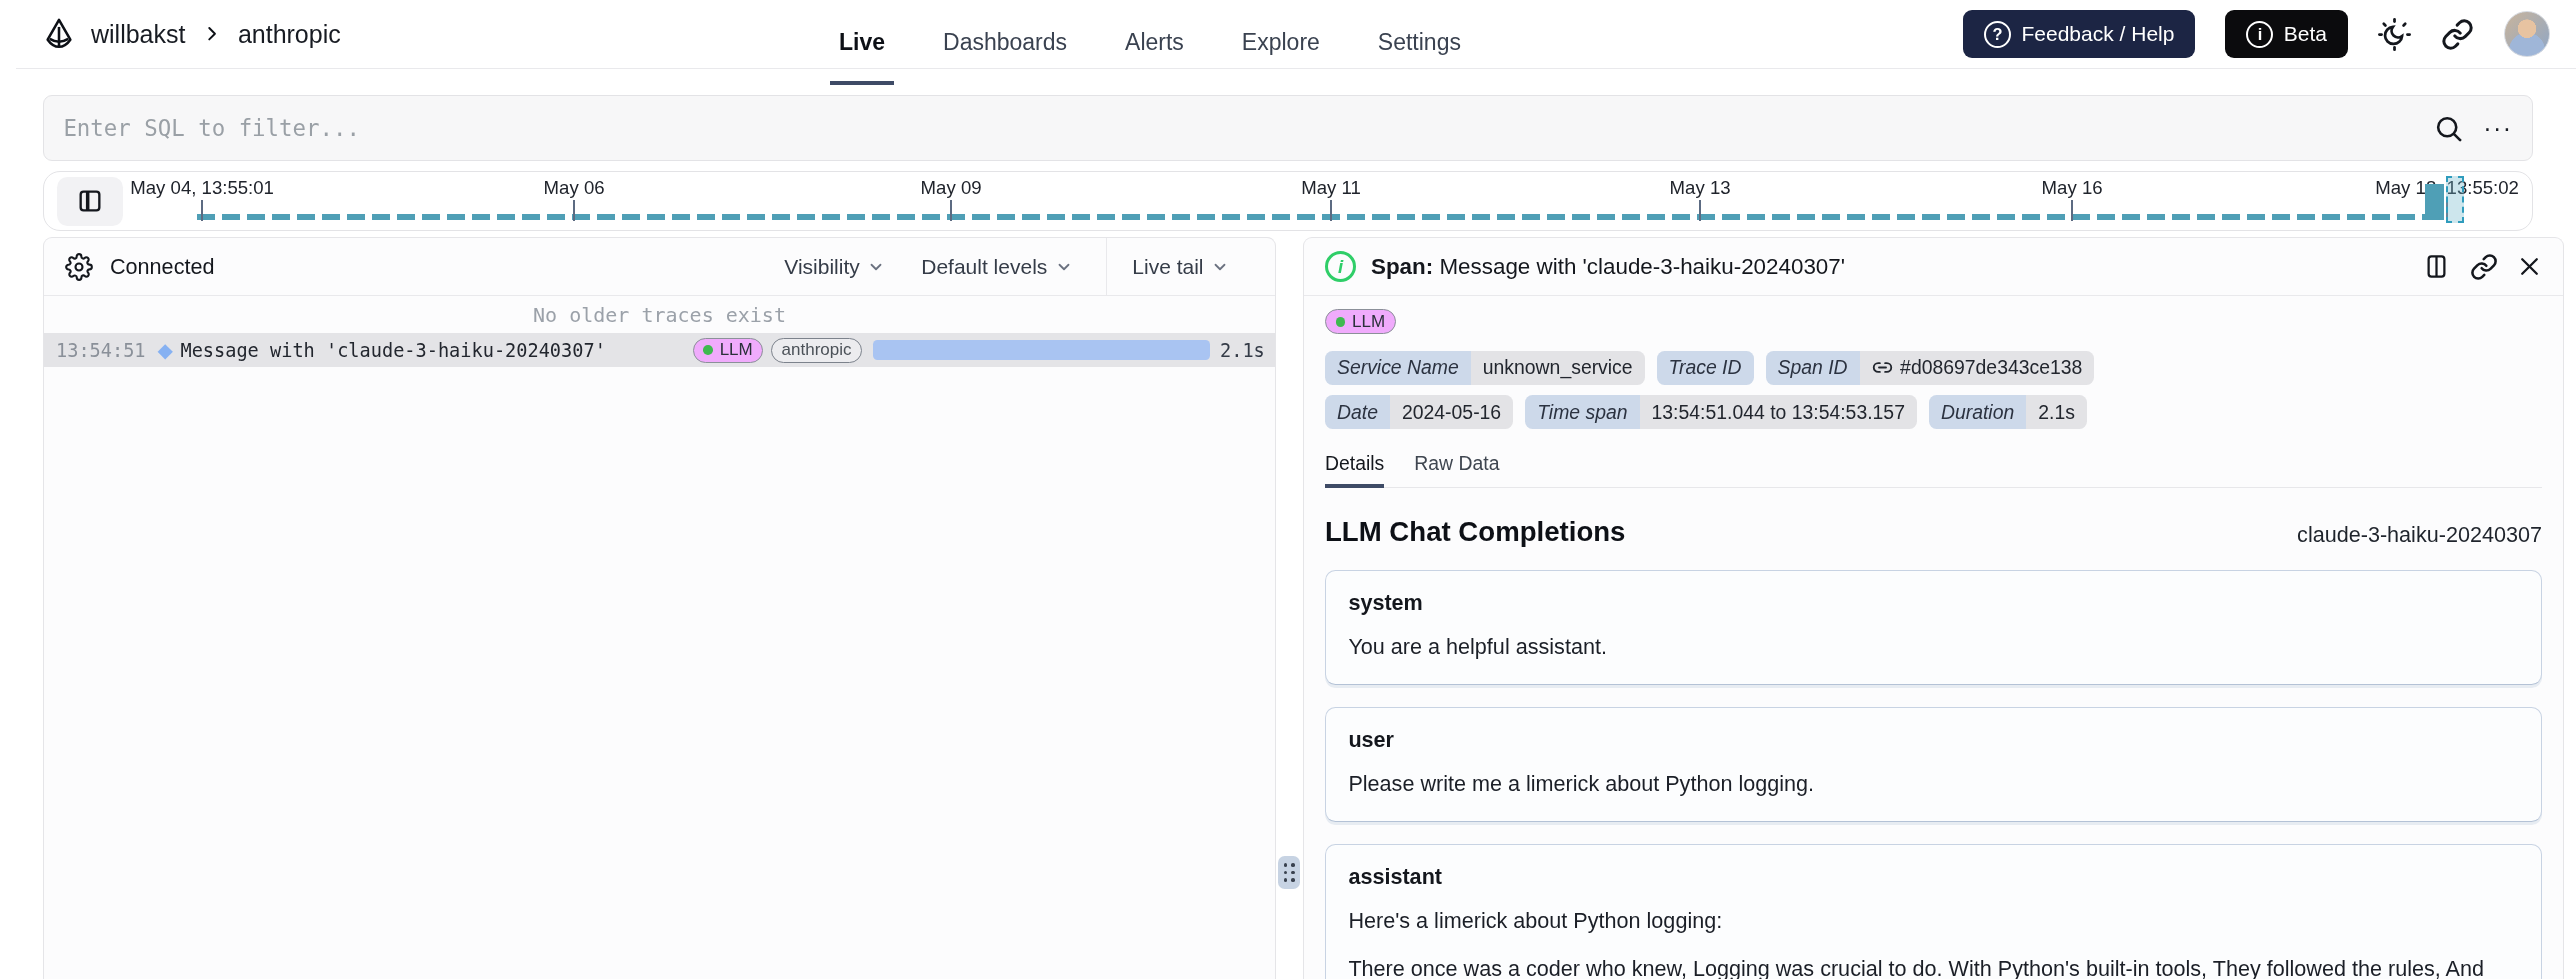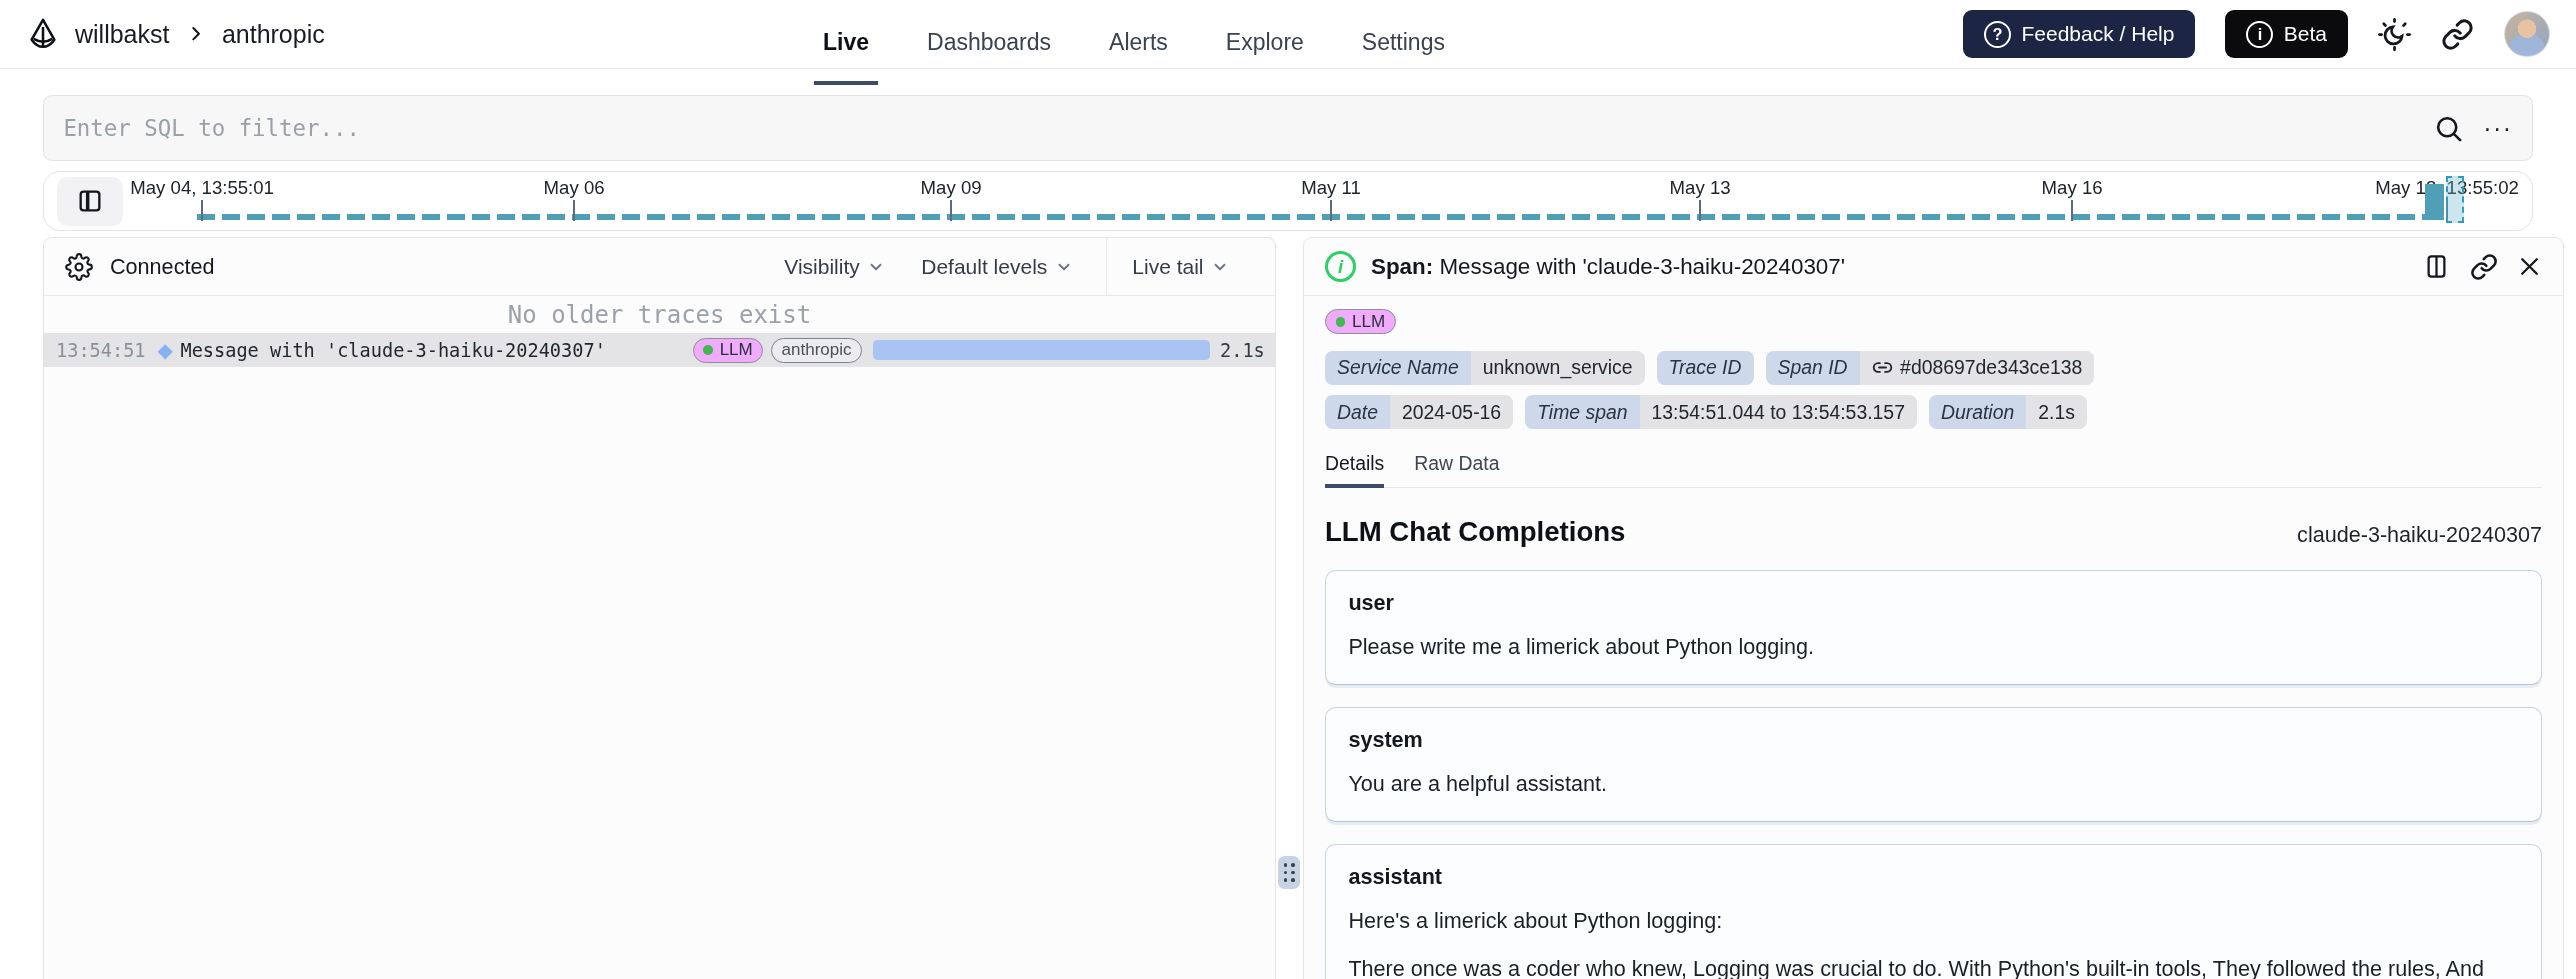--- a/index.html
+++ b/index.html
@@ -1,21 +1,21 @@
 <!DOCTYPE html>
 <html style="font-size:12px"><head>
 <meta charset="utf-8">
 <style>
   * { margin:0; padding:0; box-sizing:border-box; }
   html,body { width:2576px; height:979px; background:#ffffff; font-family:"Liberation Sans",sans-serif; color:#171b22; overflow:hidden; }
   body { position:relative; }
   svg { display:block; }
 
   
-  .app-header { position:absolute; top:0; left:0; right:0; height:69px; border-bottom:1.5px solid #e9e9ec; display:flex; align-items:center; padding:0 26px; background:#fff; }
+  .app-header { position:absolute; top:0; left:16px; right:0; height:69px; border-bottom:1.5px solid #e9e9ec; display:flex; align-items:center; padding:0 26px; background:#fff; }
   .brand { display:flex; align-items:center; gap:15px; font-size:25px; }
   .brand .crumb { cursor:pointer; }
   .brand .sep { color:#171b22; margin:0 1.5px; }
   .nav-tabs { position:absolute; left:823px; top:0; height:85px; display:flex; gap:58px; }
   .nav-tab { height:100%; display:flex; align-items:center; font-size:23px; color:#3a4250; position:relative; cursor:pointer; }
   .nav-tab.active { color:#0d1016; font-weight:bold; }
   .nav-tab.active::after { content:""; position:absolute; left:-9px; right:-9px; bottom:0; height:4.5px; background:#3e4b66; }
   .header-actions { margin-left:auto; display:flex; align-items:center; gap:30px; }
   .pill-btn { height:48px; border-radius:9px; display:flex; align-items:center; gap:10.4px; padding:0 21px; color:#fff; font-size:21px; cursor:pointer; border:none; }
   .pill-btn.navy { background:#1c2544; }
@@ -51,21 +51,21 @@
   .panel-right { left:1303px; width:1261px; }
   .panel-header { height:58px; border-bottom:1.5px solid #e9e9ec; display:flex; align-items:center; padding:0 21px; }
 
   
   .status-label { font-size:21.6px; color:#14171d; margin-left:17px; }
   .lp-controls { margin-left:auto; display:flex; align-items:center; height:100%; }
   .dropdown { display:flex; align-items:center; gap:7.5px; font-size:21px; color:#353c48; cursor:pointer; }
   .lp-controls .dropdown + .dropdown { margin-left:36px; }
   .v-divider { width:1.5px; height:58px; background:#e9e9ec; margin-left:33px; }
   .livetail-wrap { padding:0 25px; }
-  .empty-row { height:37px; display:flex; align-items:center; justify-content:center; font-family:"DejaVu Sans Mono",monospace; font-size:24px; color:#9ba1a9; }
+  .empty-row { height:37px; display:flex; align-items:center; justify-content:center; font-family:"DejaVu Sans Mono",monospace; font-size:20px; color:#9ba1a9; }
   .trace-row { height:34px; background:#e4e4e7; display:flex; align-items:center; padding:0 12px 0 12px; cursor:pointer; }
   .trace-time { font-family:"DejaVu Sans Mono",monospace; font-size:18.6px; color:#8a9099; }
   .trace-diamond { font-size:20px; color:#86b1f2; margin:0 7.5px 0 12px; line-height:1; }
   .trace-msg { font-family:"DejaVu Sans Mono",monospace; font-size:18.6px; color:#22262e; }
   .tag-pill { height:25px; display:flex; align-items:center; gap:6.7px; border-radius:13.4px; padding:0 9.7px; font-size:17px; }
   .tag-llm { border:1.5px solid #8b9099; background:#f0abfc; color:#2a303a; margin-left:auto; }
   .tag-llm .dot { width:9.7px; height:9.7px; border-radius:50%; background:#3fb950; }
   .tag-scope { border:1.5px solid #7c828c; background:#ececef; color:#4b5158; margin-left:7.5px; }
   .trace-bar { width:337px; height:20px; background:#a9c4f2; border-radius:4.5px; margin-left:10.4px; }
   .trace-duration { font-family:"DejaVu Sans Mono",monospace; font-size:18.6px; color:#343b47; margin-left:10.4px; width:43px; text-align:right; }
@@ -351,27 +351,27 @@
       <span class="detail-tab active">Details</span>
       <span class="detail-tab">Raw Data</span>
     </div>
 
     <div class="section-head">
       <span class="section-title">LLM Chat Completions</span>
       <span class="section-model">claude-3-haiku-20240307</span>
     </div>
 
     <div class="msg-card">
+      <div class="msg-role">system</div>
+      <div class="msg-text">You are a helpful assistant.</div>
+    </div>
+
+    <div class="msg-card">
       <div class="msg-role">user</div>
       <div class="msg-text">Please write me a limerick about Python logging.</div>
-    </div>
-
-    <div class="msg-card">
-      <div class="msg-role">system</div>
-      <div class="msg-text">You are a helpful assistant.</div>
     </div>
 
     <div class="msg-card">
       <div class="msg-role">assistant</div>
       <div class="msg-text">Here's a limerick about Python logging:</div>
       <div class="msg-text">There once was a coder who knew, Logging was crucial to do. With Python's built-in tools, They followed the rules, And bugs were uncovered, it's true!</div>
     </div>
   </div>
 </section>
 

